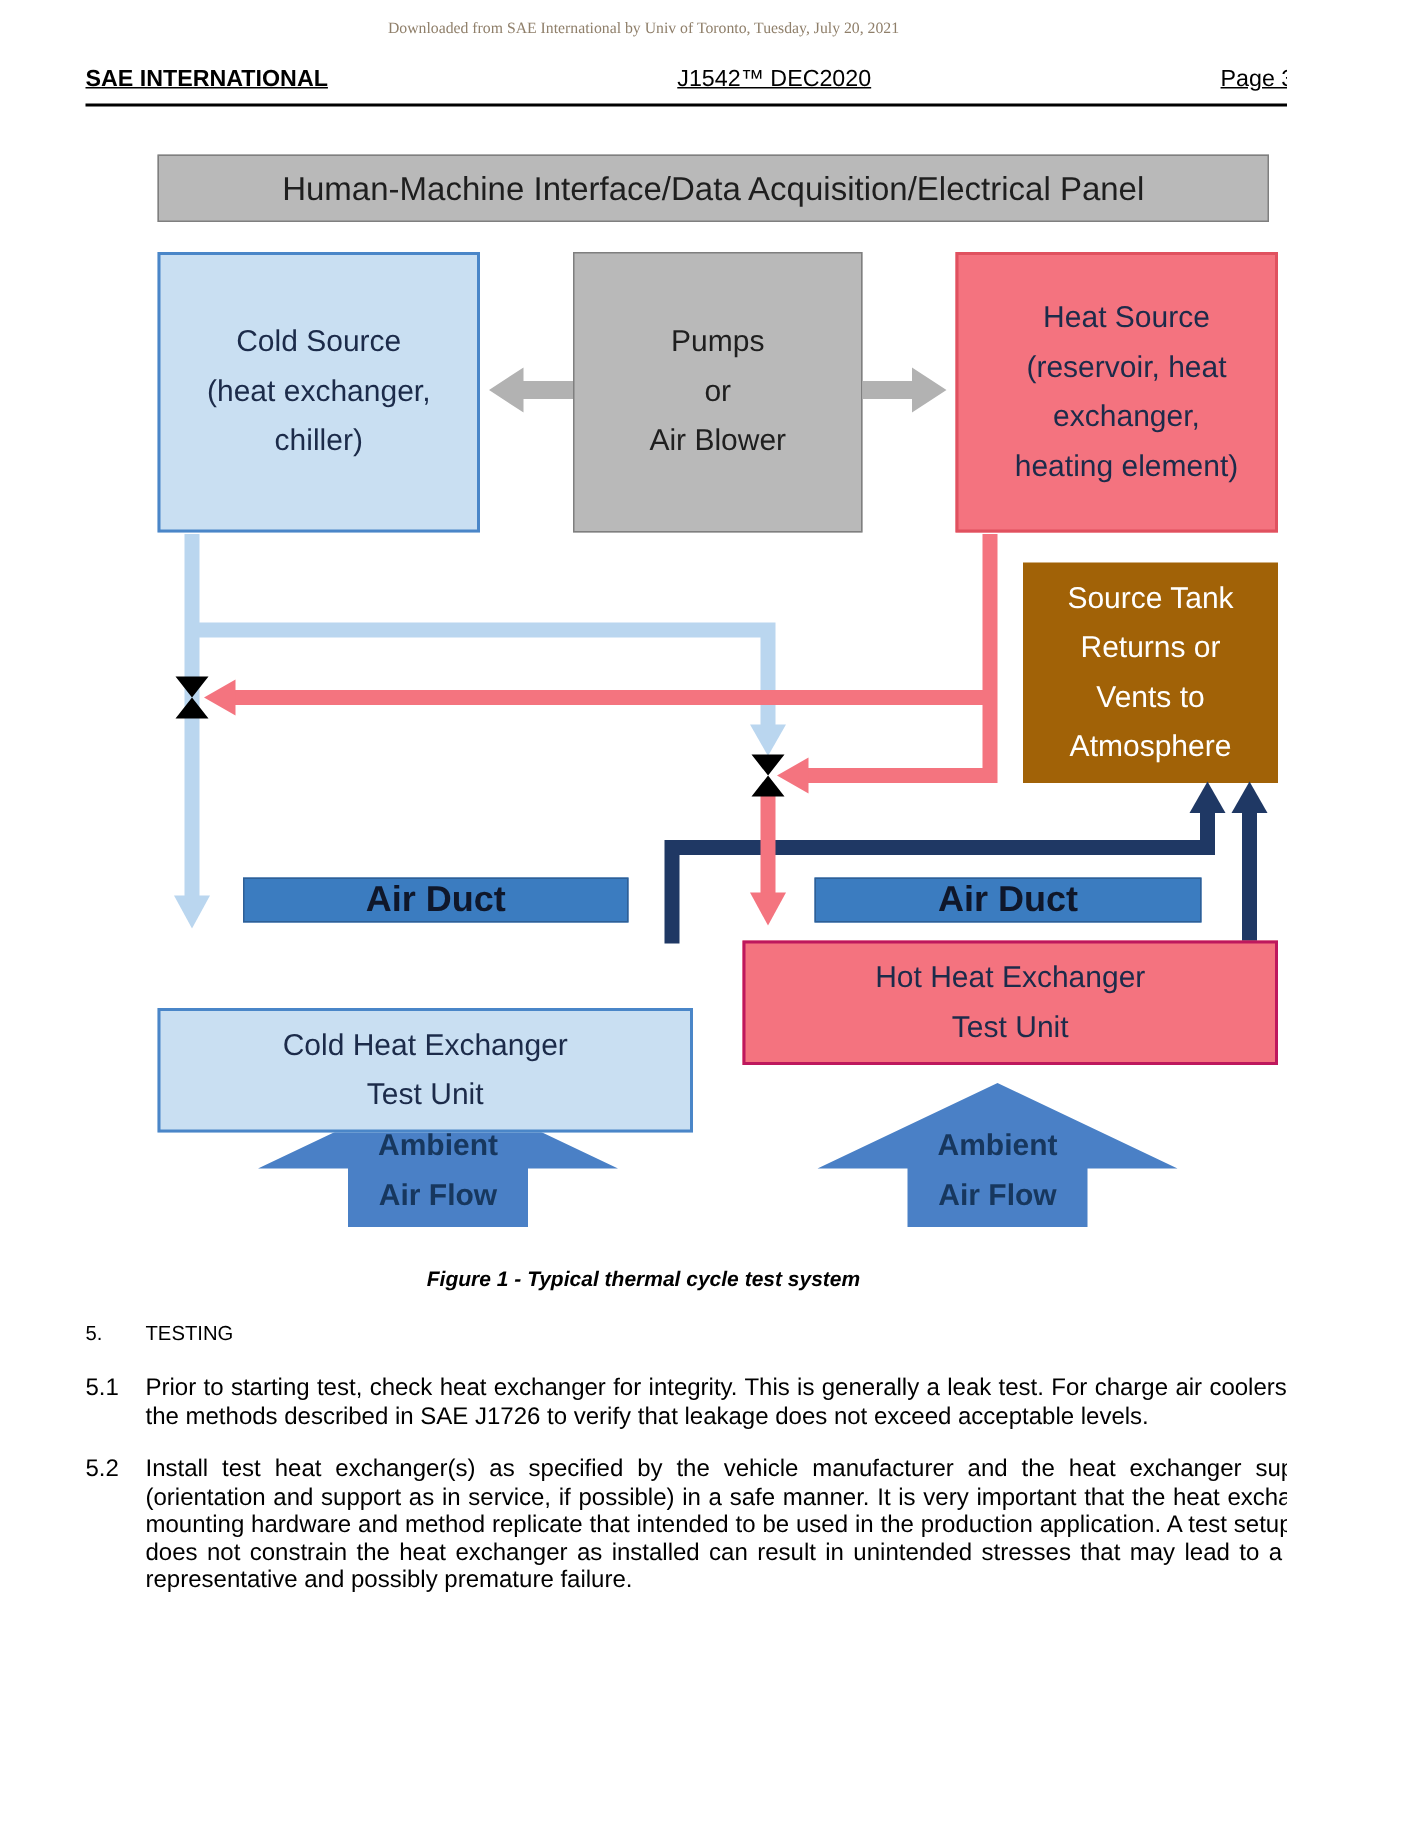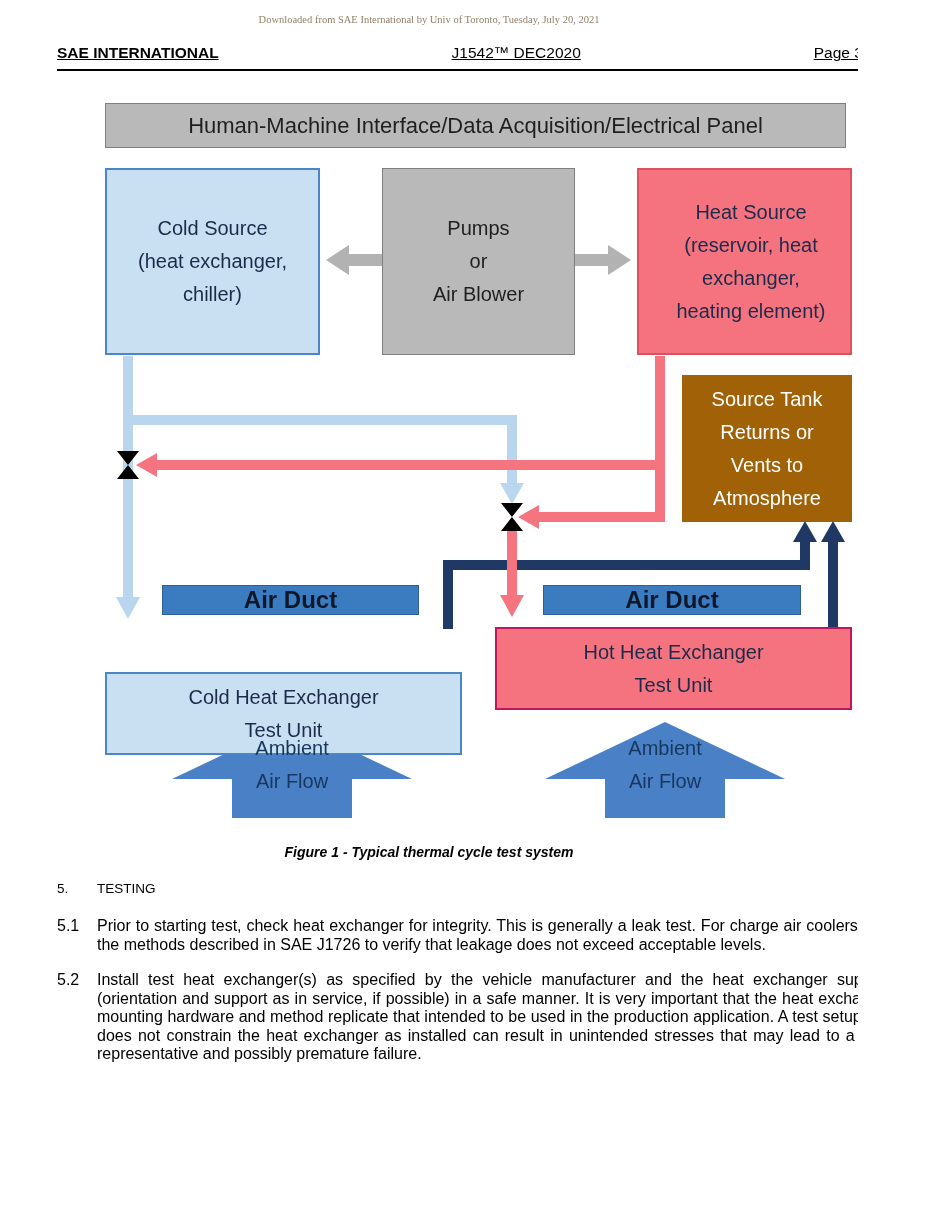--- a/index.html
+++ b/index.html
@@ -42,22 +42,22 @@
     font-size: 24px; font-weight: bold; color: #0f172a; }
   .duct-left { left: 162px; width: 257px; }
   .duct-right { left: 543px; width: 258px; }
 
   .cold-unit { left: 105px; top: 627px; width: 357px; height: 83px;
     background: #c9dff2; border: 2px solid #4a86c8; font-size: 20px; line-height: 33px; color: #1c2b4a; margin-top: 45px; }
   .hot-unit { left: 495px; top: 627px; width: 357px; height: 83px;
     background: #f4737f; border: 2px solid #be185d; font-size: 20px; line-height: 33px; color: #1c2b4a; }
 
   .ambient-label {
-    position: absolute; top: 732px; width: 200px; text-align: center;
-    white-space: pre-line; font-size: 20px; font-weight: normal; line-height: 33px; color: #17375e;
+    position: absolute; top: 748px; width: 200px; text-align: center;
+    white-space: pre-line; font-size: 20px; font-weight: bold; line-height: 33px; color: #17375e;
   }
   .amb-left { left: 192px; }
   .amb-right { left: 565px; }
 
   .caption {
     position: absolute; top: 844px; left: 0; width: 100%;
     text-align: center; font-size: 14px; font-weight: bold; font-style: italic;
   }
 
   .section-heading { position: absolute; top: 881px; left: 57px; font-size: 13.5px; display: flex; }

